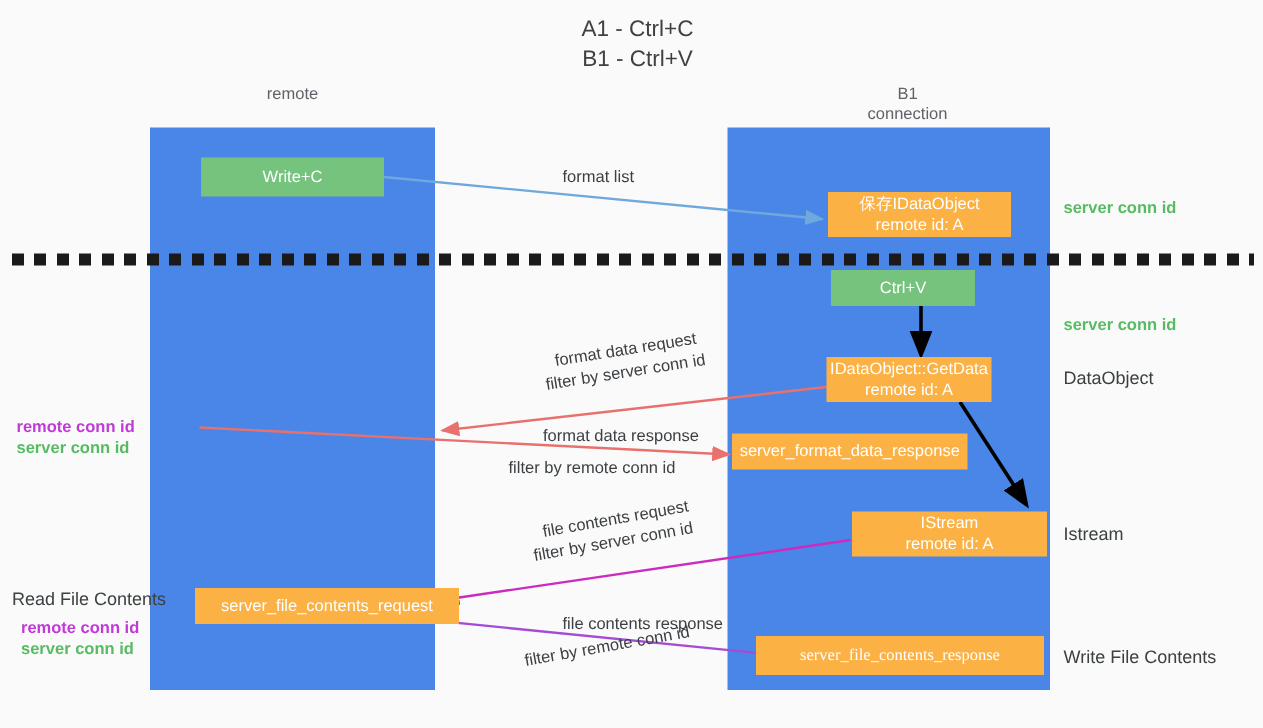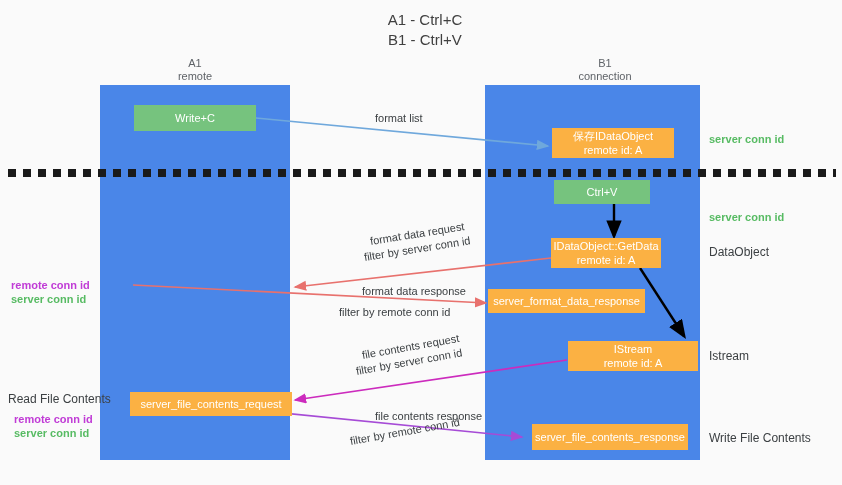--- a/index.html
+++ b/index.html
@@ -60,21 +60,20 @@
 <body>
 
 <div class="stage">
 
   <div id="title">
     <div>A1 - Ctrl+C</div>
     <div>B1 - Ctrl+V</div>
   </div>
 
   <div class="col-head" id="head-a1">
-    <div>A1</div>
     <div>remote</div>
   </div>
   <div class="col-head" id="head-b1">
     <div>B1</div>
     <div>connection</div>
   </div>
 
   <div class="lane" id="lane-a1"></div>
   <div class="lane" id="lane-b1"></div>
 
@@ -112,21 +111,21 @@
     <line x1="133" y1="398" x2="522" y2="437" stroke="#a64bd6" stroke-width="1.6" marker-end="url(#ah-purple)"></line>
   </svg>
 
   <div id="divider"></div>
 
   <div class="node green" style="left:134px;top:105px;width:122px;height:26px;">
     <div>Write+C</div>
   </div>
 
 
-  <div class="node orange" style="left:130px;top:392px;width:162px;height:24px;">
+  <div class="node orange" style="left:130px;top:392px;width:176px;height:24px;">
     <div>server_file_contents_request</div>
   </div>
 
   <div class="node orange" style="left:552px;top:128px;width:122px;height:30px;">
     <div>保存IDataObject</div>
     <div class="l2">remote id: A</div>
   </div>
 
   <div class="node green" style="left:554px;top:180px;width:96px;height:24px;">
     <div>Ctrl+V</div>
@@ -139,21 +138,21 @@
 
   <div class="node orange" style="left:488px;top:289px;width:157px;height:24px;">
     <div>server_format_data_response</div>
   </div>
 
   <div class="node orange" style="left:568px;top:341px;width:130px;height:30px;">
     <div>IStream</div>
     <div class="l2">remote id: A</div>
   </div>
 
-  <div class="node orange" style="left:532px;top:424px;width:156px;height:26px;">
+  <div class="node orange" style="left:504px;top:424px;width:192px;height:26px;font-family:Liberation Serif, serif;">
     <div>server_file_contents_response</div>
   </div>
 
   <div class="lbl" style="left:375px;top:111px;">format list</div>
 
   <div class="lbl rot-a" style="left:370px;top:234px;">format data request</div>
   <div class="lbl rot-a" style="left:364px;top:250px;">
     <span>filter by </span><span class="green">server conn id</span>
   </div>
 

